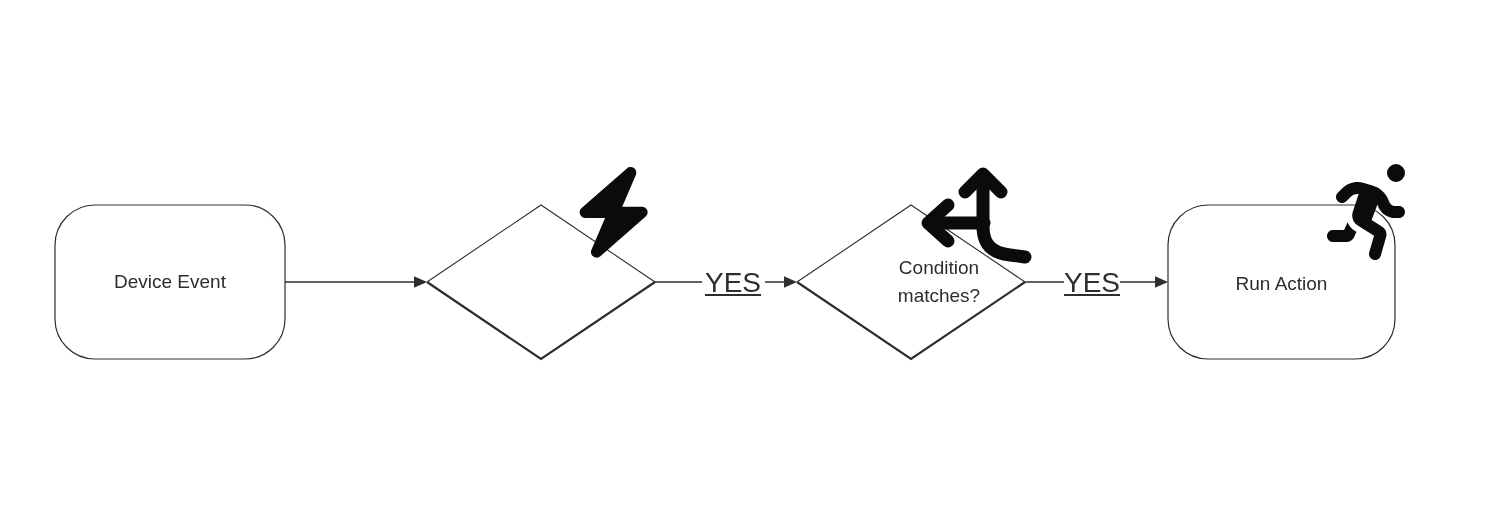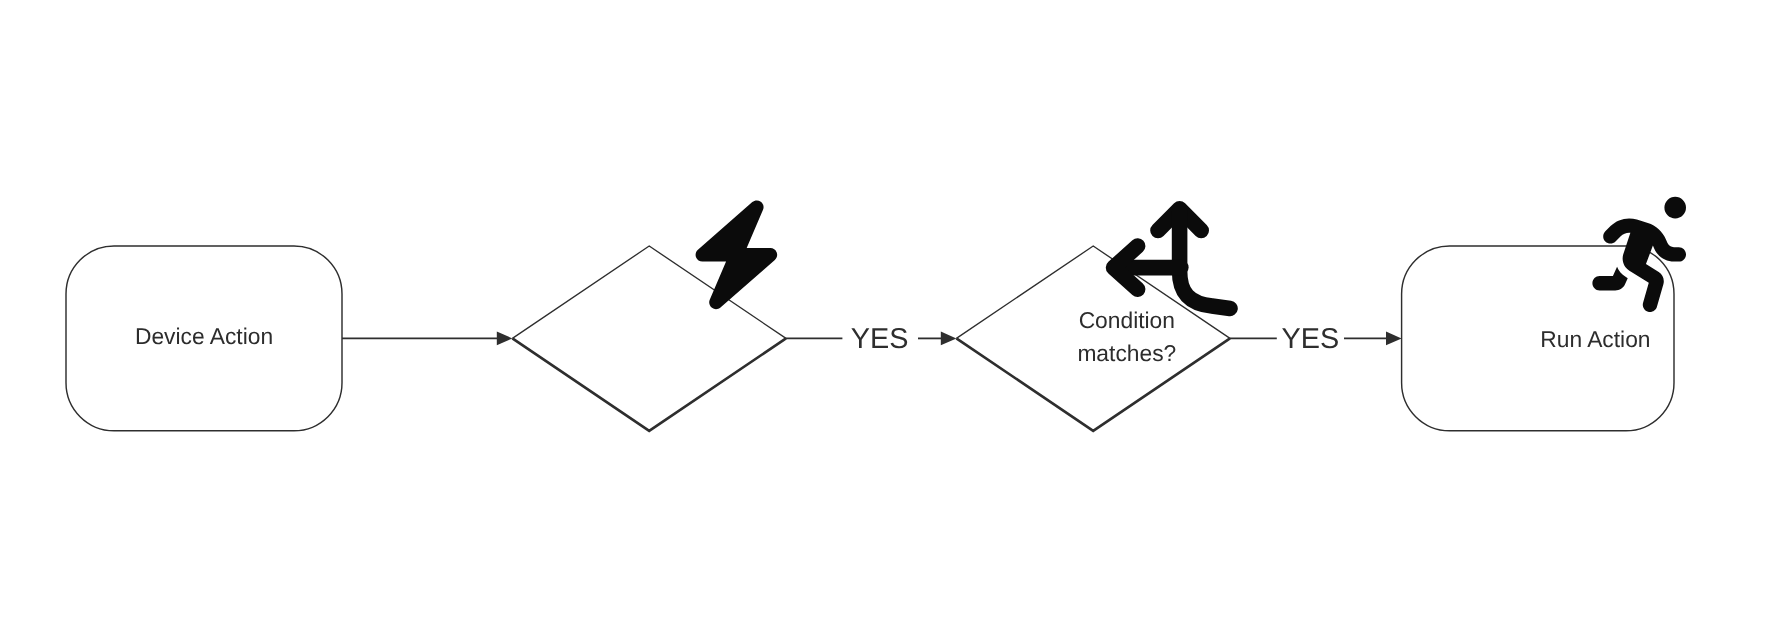--- a/index.html
+++ b/index.html
@@ -29,24 +29,25 @@
     color: #2d2d2d;
     font-size: 19px;
     line-height: 28px;
     white-space: pre-line;
     pointer-events: none;
   }
   .edge-label {
     position: absolute;
     transform: translate(-50%, -50%);
     color: #2e2e2e;
-    font-size: 24px;
+    font-size: 28px;
     line-height: 22px;
     white-space: nowrap;
     pointer-events: none;
+    text-decoration: underline;
   }
 </style>
 </head>
 <body>
 
 <div class="canvas">
 
   <svg class="diagram" width="1485" height="523" viewBox="0 0 1485 523">
 
     <g>
@@ -95,24 +96,24 @@
       <path d="M63 12 L63 62 C63 80 71 89 90 91 L105 93"></path>
       <path d="M12 59 L64 59"></path>
       <path d="M28 41 L8 59 L28 77"></path>
     </g>
 
     <g transform="translate(1327,164) scale(0.1875)">
       <path fill="#0b0b0b" d="M320 48a48 48 0 1 1 96 0 48 48 0 1 1 -96 0zM125.7 175.5c9.9-9.9 23.4-15.5 37.5-15.5c1.9 0 3.8 .1 5.6 .3L137.6 254c-9.3 28 1.7 58.8 26.8 74.5l86.2 53.9-25.4 88.8c-4.9 17 5 34.7 22 39.6s34.7-5 39.6-22l28.7-100.4c5.9-20.6-2.6-42.6-20.7-53.9L238 299l30.9-82.4 5.1 12.3c15 35.8 49.9 59.1 88.7 59.1H384c17.7 0 32-14.3 32-32s-14.3-32-32-32H362.7c-12.9 0-24.6-7.8-29.5-19.7l-6.3-15c-14.6-35.1-44.1-61.9-80.5-73.1l-48.7-15c-11.1-3.4-22.7-5.2-34.4-5.2c-31 0-60.8 12.3-82.7 34.3L57.4 153.4c-12.5 12.5-12.5 32.8 0 45.3s32.8 12.5 45.3 0l23-23zM91.2 352H32c-17.7 0-32 14.3-32 32s14.3 32 32 32h69.6c19 0 36.2-11.2 43.9-28.5L157 361.6l-9.5-6c-17.5-10.9-30.5-26.8-37.9-44.9L91.2 352z"></path>
     </g>
   </svg>
 
-  <div class="label" style="left:55px; top:205px; width:230px; height:154px;">Device Action</div>
+  <div class="label" style="left:55px; top:205px; width:230px; height:154px;">Device Event</div>
 
 
   <div class="edge-label" style="left:733px; top:283px;">YES</div>
 
   <div class="label" style="left:839px; top:205px; width:200px; height:154px;">Condition
 matches?</div>
 
   <div class="edge-label" style="left:1092px; top:283px;">YES</div>
 
-  <div class="label" style="left:1216px; top:205px; width:227px; height:158px;">Run Action</div>
+  <div class="label" style="left:1168px; top:205px; width:227px; height:158px;">Run Action</div>
 </div>
 
 </body></html>

